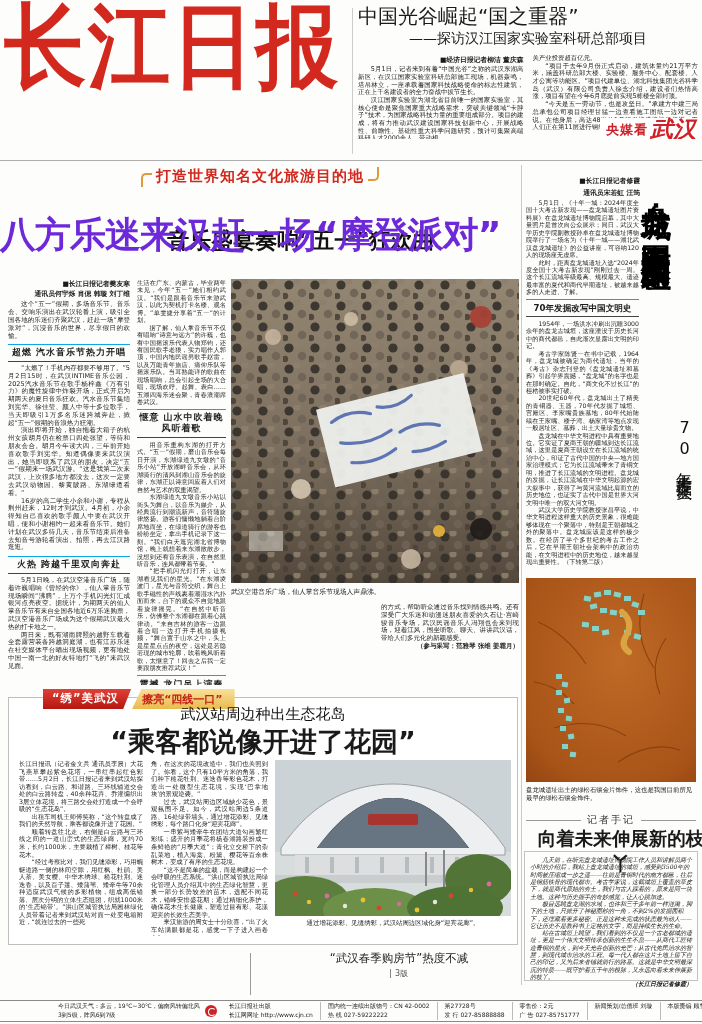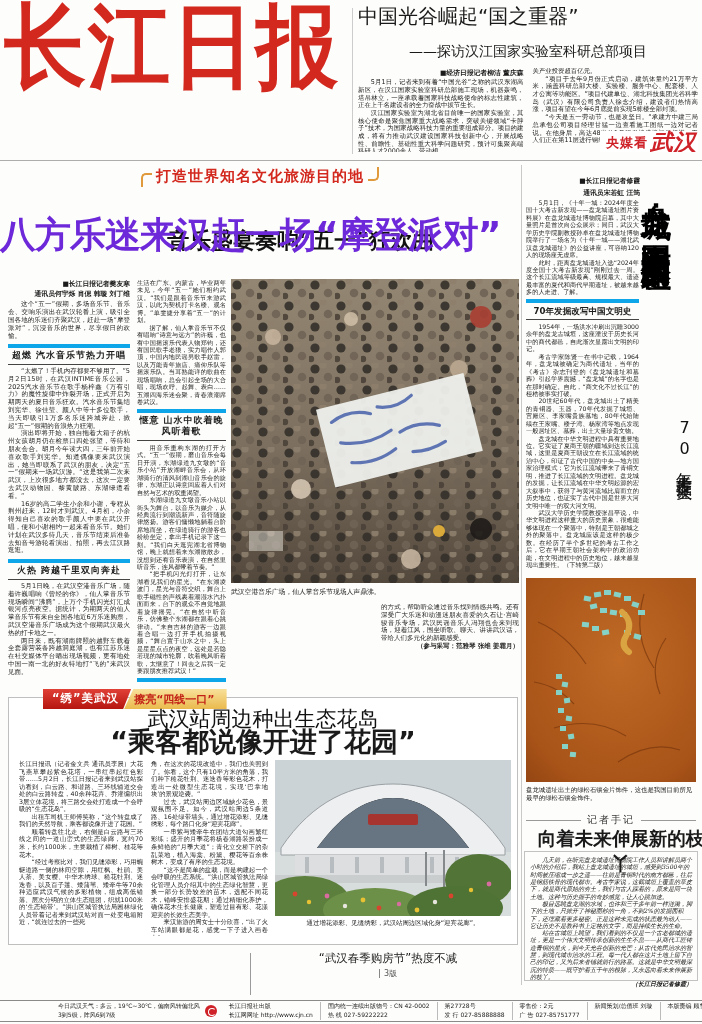--- a/index.html
+++ b/index.html
@@ -12,27 +12,27 @@
       transform:scaleY(1.12);transform-origin:top left;}
   .mast-info{left:8px;top:116px;width:344px;display:flex;align-items:center;gap:7px;}
   .mi-sm{font-size:7.2px;font-weight:bold;line-height:1.6;text-align:center;color:#222;}
   .mi-div{width:1px;height:22px;background:#999;}
   .mi-slogan{font-family:"DejaVu Serif",serif;font-size:18px;font-weight:900;letter-spacing:2px;color:#111;}
   .mi-tiny{font-size:6.2px;line-height:1.5;color:#333;font-weight:bold;}
   .vline-mast{left:352px;top:8px;width:1px;height:146px;background:#ccc;}
   
   .ta{left:358px;top:5px;width:340px;}
   .ta-head{font-size:20px;font-weight:400;text-align:left;letter-spacing:0px;line-height:1.1;}
-  .ta-sub{font-size:14px;text-align:center;margin-top:16px;font-weight:500;}
+  .ta-sub{font-size:14px;text-align:center;margin-top:3px;font-weight:500;}
   .ta-cols{position:relative;margin-top:7px;display:flex;gap:9px;height:84px;overflow:hidden;}
   .ta-col{width:166px;font-size:6.4px;line-height:1.2;text-align:justify;}
   .byline{font-size:6.8px;font-weight:bold;text-align:right;margin:1px 0 2px;}
   .news p{margin:0;text-indent:2em;}
   .news p.noind{text-indent:0;}
-  .news p.h{text-indent:0;font-weight:bold;text-align:center;border-top:4px solid #0ea5e9;
+  .news p.h{text-indent:0;font-weight:bold;text-align:center;border-top:1px solid #0ea5e9;
      border-bottom:1px solid #444;padding:2.5px 0;margin:3.5px 0;font-size:9px;letter-spacing:1px;}
   .news p.sig{text-indent:0;text-align:right;font-weight:bold;}
   .ym-logo{position:absolute;right:0;bottom:0;background:#fff;padding:1px 2px 0 6px;display:flex;align-items:flex-end;gap:2px;}
   .ym1{color:#cf2128;font-weight:900;font-size:13px;letter-spacing:1px;}
   .ym2{color:#cf2128;font-family:"DejaVu Serif",serif;font-style:italic;font-weight:900;font-size:23px;line-height:.85;}
   .rule-top{left:0;top:160px;width:702px;height:1px;background:#adadad;}
   
   .m-banner{left:0;top:166px;width:520px;text-align:center;}
   .m-banner .txt{color:#d3281e;font-weight:900;font-size:15px;letter-spacing:1px;vertical-align:middle;}
   .hk{display:inline-block;width:9px;height:12px;vertical-align:middle;}
@@ -64,35 +64,35 @@
   #artifact-photo{left:526px;top:578px;width:170px;height:204px;}
   #artifact-cap{left:526px;top:786px;width:170px;font-size:6.4px;}
   .notes-label{left:526px;top:813px;width:170px;display:flex;align-items:center;gap:6px;
       font-size:10px;color:#333;letter-spacing:2px;}
   .notes-label:before,.notes-label:after{content:"";flex:1;height:1px;background:#999;}
   .notes-head{left:526px;top:826px;width:170px;text-align:center;font-size:18.5px;font-weight:900;margin-left:10px;}
   #notes-body{left:524px;top:851px;width:162px;height:120px;border:1px solid #c2c2c2;padding:4px 5px;
       font-size:6px;font-style:italic;font-family:"DejaVu Serif",serif;line-height:1.22;}
   
   .fbox{left:8px;top:697px;width:508px;height:246px;border:1px solid #bfbfbf;background:#fff;}
-  .ribbon{position:absolute;left:34px;top:-9px;display:flex;}
+  .ribbon{position:absolute;left:34px;top:-9px;display:flex;gap:8px;}
   .rb1{background:linear-gradient(#e04036,#b5160f);color:#fff;font-weight:900;font-size:11.5px;
       padding:2px 12px 2px 9px;clip-path:polygon(0 0,100% 0,91% 100%,0 100%);letter-spacing:1px;}
   .rb2{background:linear-gradient(#f8e09a,#eaba4d);color:#c22016;font-weight:900;font-size:11px;
       padding:2.5px 12px 2.5px 10px;margin-left:-7px;clip-path:polygon(9% 0,100% 0,100% 100%,0 100%);}
-  .f-kick{position:absolute;left:0;top:7px;width:100%;text-align:center;font-size:21px;color:#111;}
+  .f-kick{position:absolute;left:0;top:7px;width:100%;text-align:center;font-size:15px;color:#111;}
   .f-head{position:absolute;left:0;top:26px;width:100%;text-align:center;font-size:27px;font-weight:900;}
   #f-col1{left:10px;top:62px;width:124px;height:176px;font-size:6.3px;}
   #f-col2{left:142px;top:62px;width:117px;height:176px;font-size:6.3px;}
   #station-photo{left:266px;top:62px;width:236px;height:156px;}
   #station-cap{left:266px;top:221px;width:236px;text-align:center;font-size:6.4px;}
   
   .teaser{position:absolute;text-align:center;}
   #t-left{left:14px;top:949px;width:232px;}
-  #t-right{left:258px;top:951px;width:260px;}
+  #t-right{left:269px;top:951px;width:260px;}
   .t-kick{font-size:11.5px;color:#222;}
   #t-left .t-head{font-size:18px;font-weight:900;white-space:nowrap;margin-top:1px;}
   #t-right .t-head{font-size:15.5px;font-weight:900;white-space:nowrap;margin-top:3px;}
   .t-meta{margin-top:2px;display:flex;justify-content:center;align-items:center;gap:4px;}
   .badge{background:#b5241b;color:#fff;font-weight:bold;font-size:9.5px;padding:1px 7px;
       box-shadow:inset 0 0 0 1px rgba(255,255,255,.55);}
   .pnum{font-size:8px;color:#555;}
   .pbar{display:inline-block;width:1px;height:9px;background:#888;}
   .t-div{left:250px;top:953px;width:1px;height:42px;background:#9a9a9a;}
   

